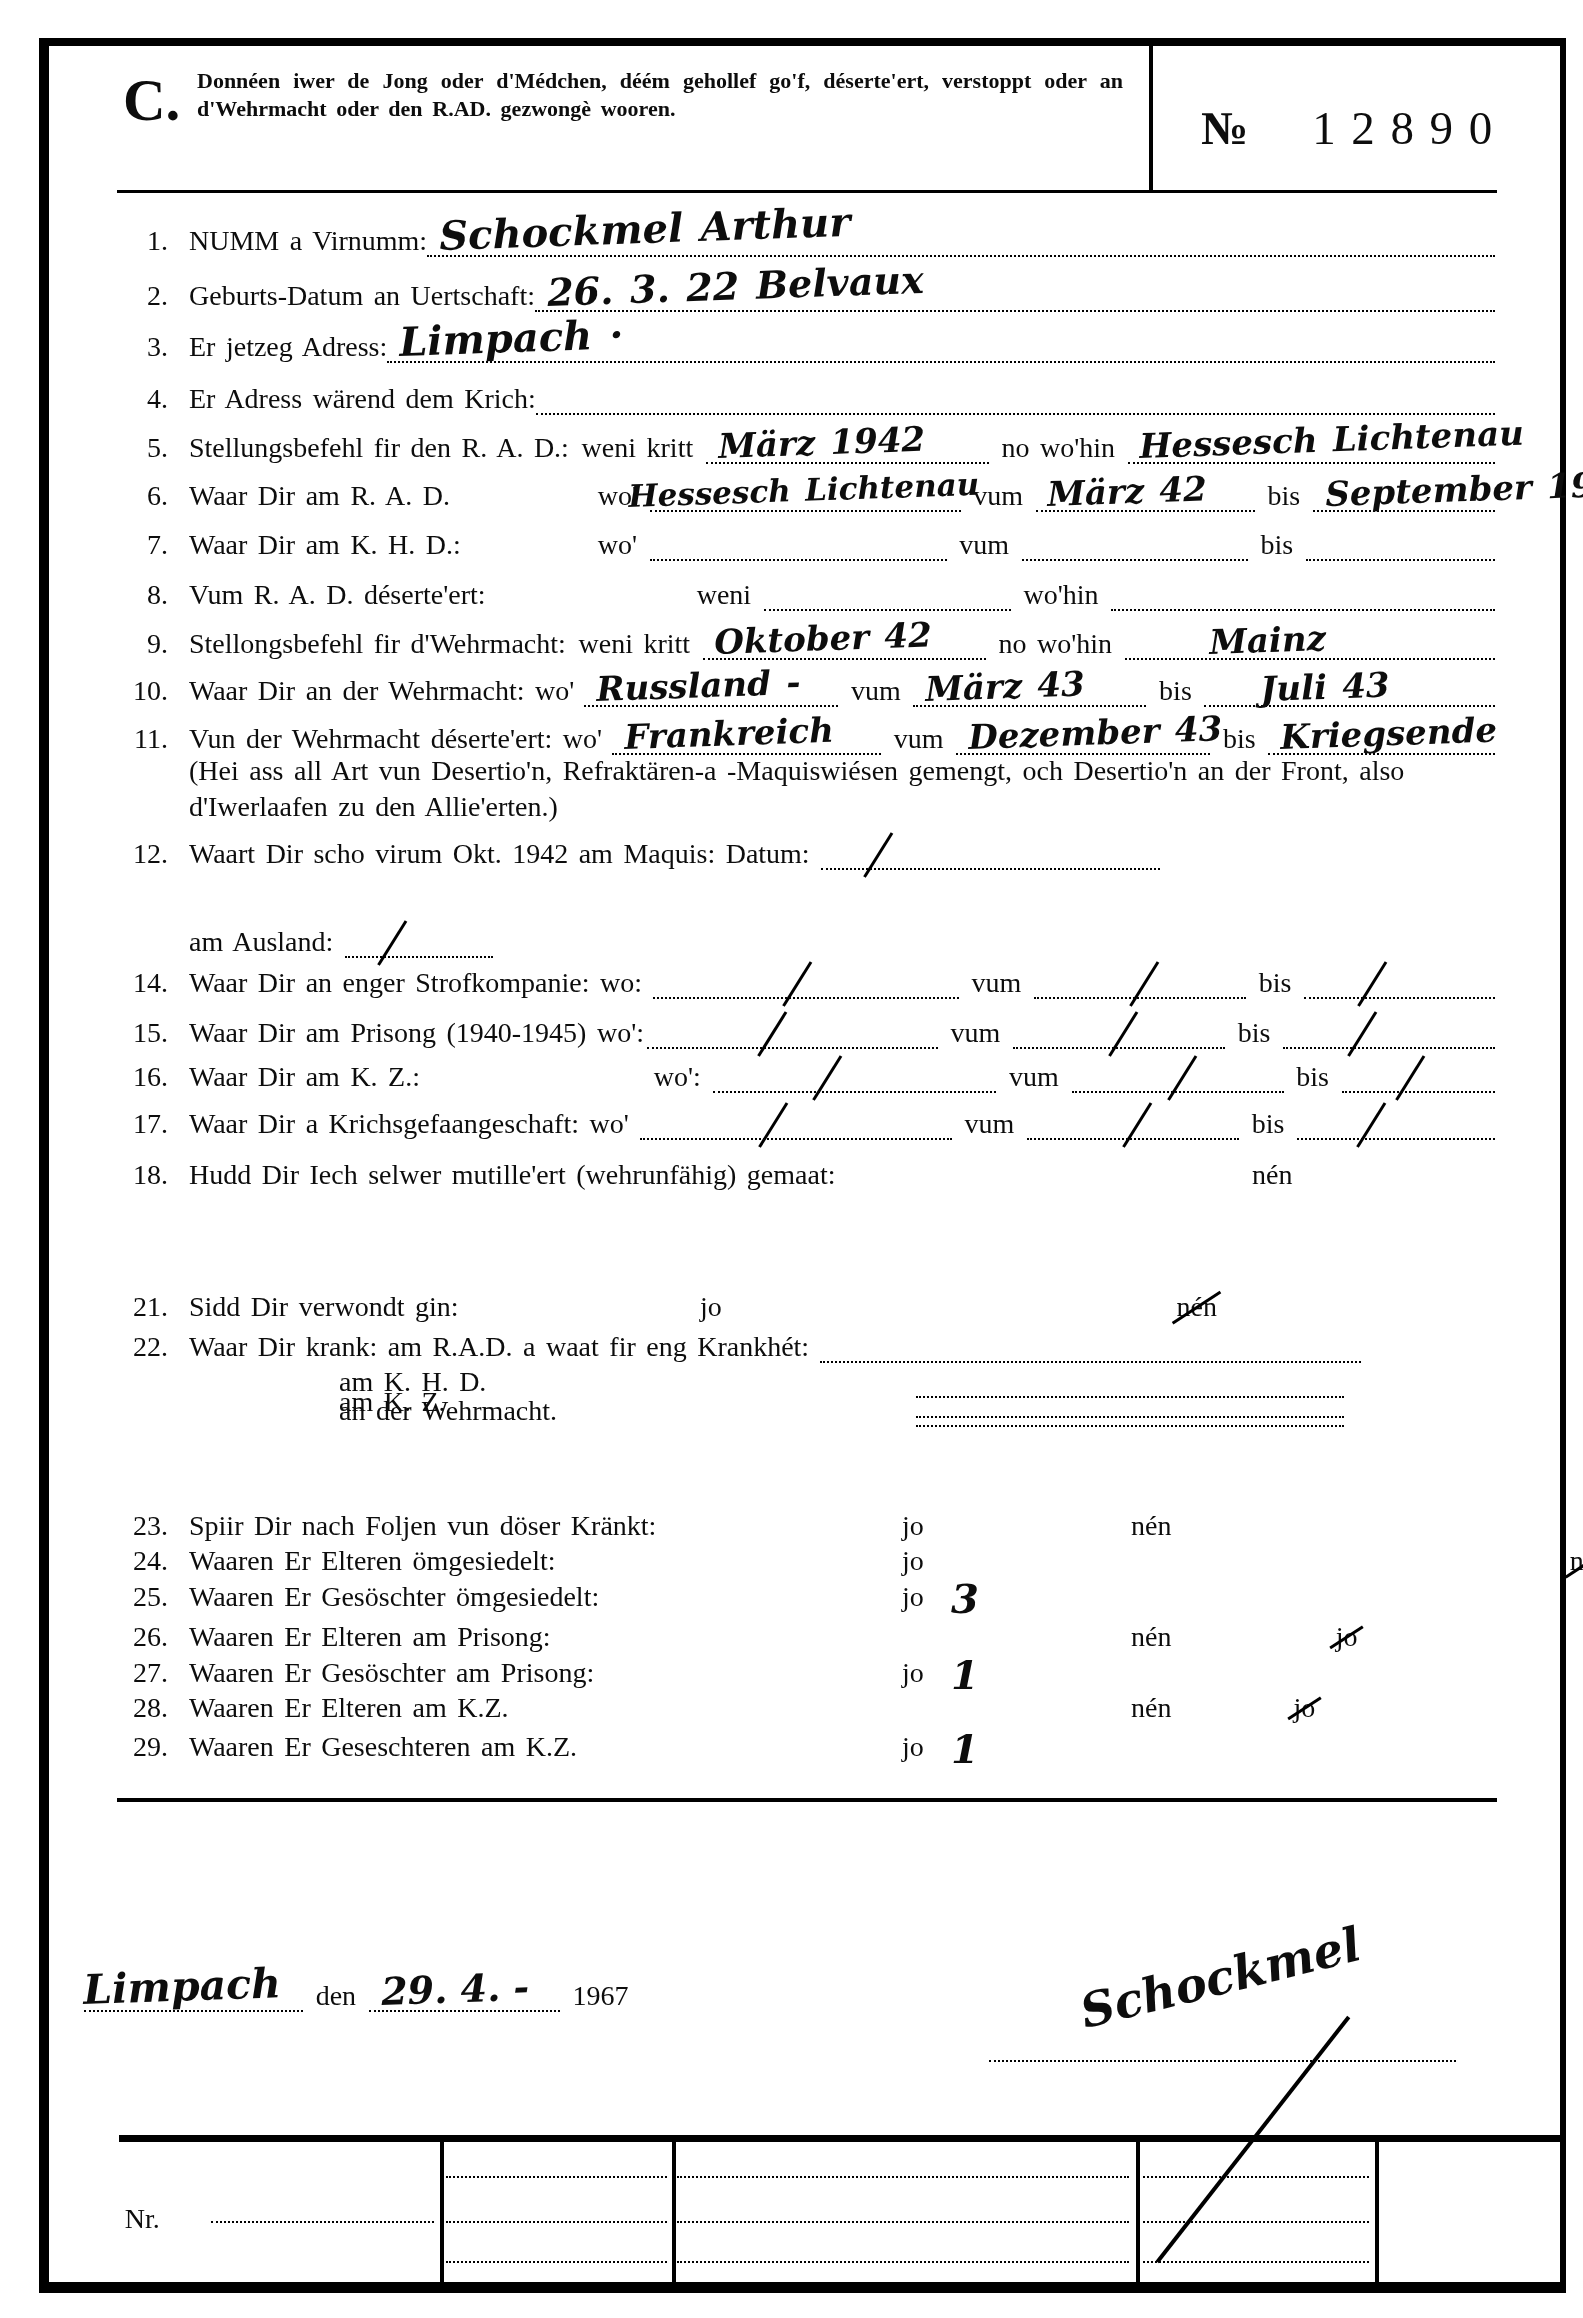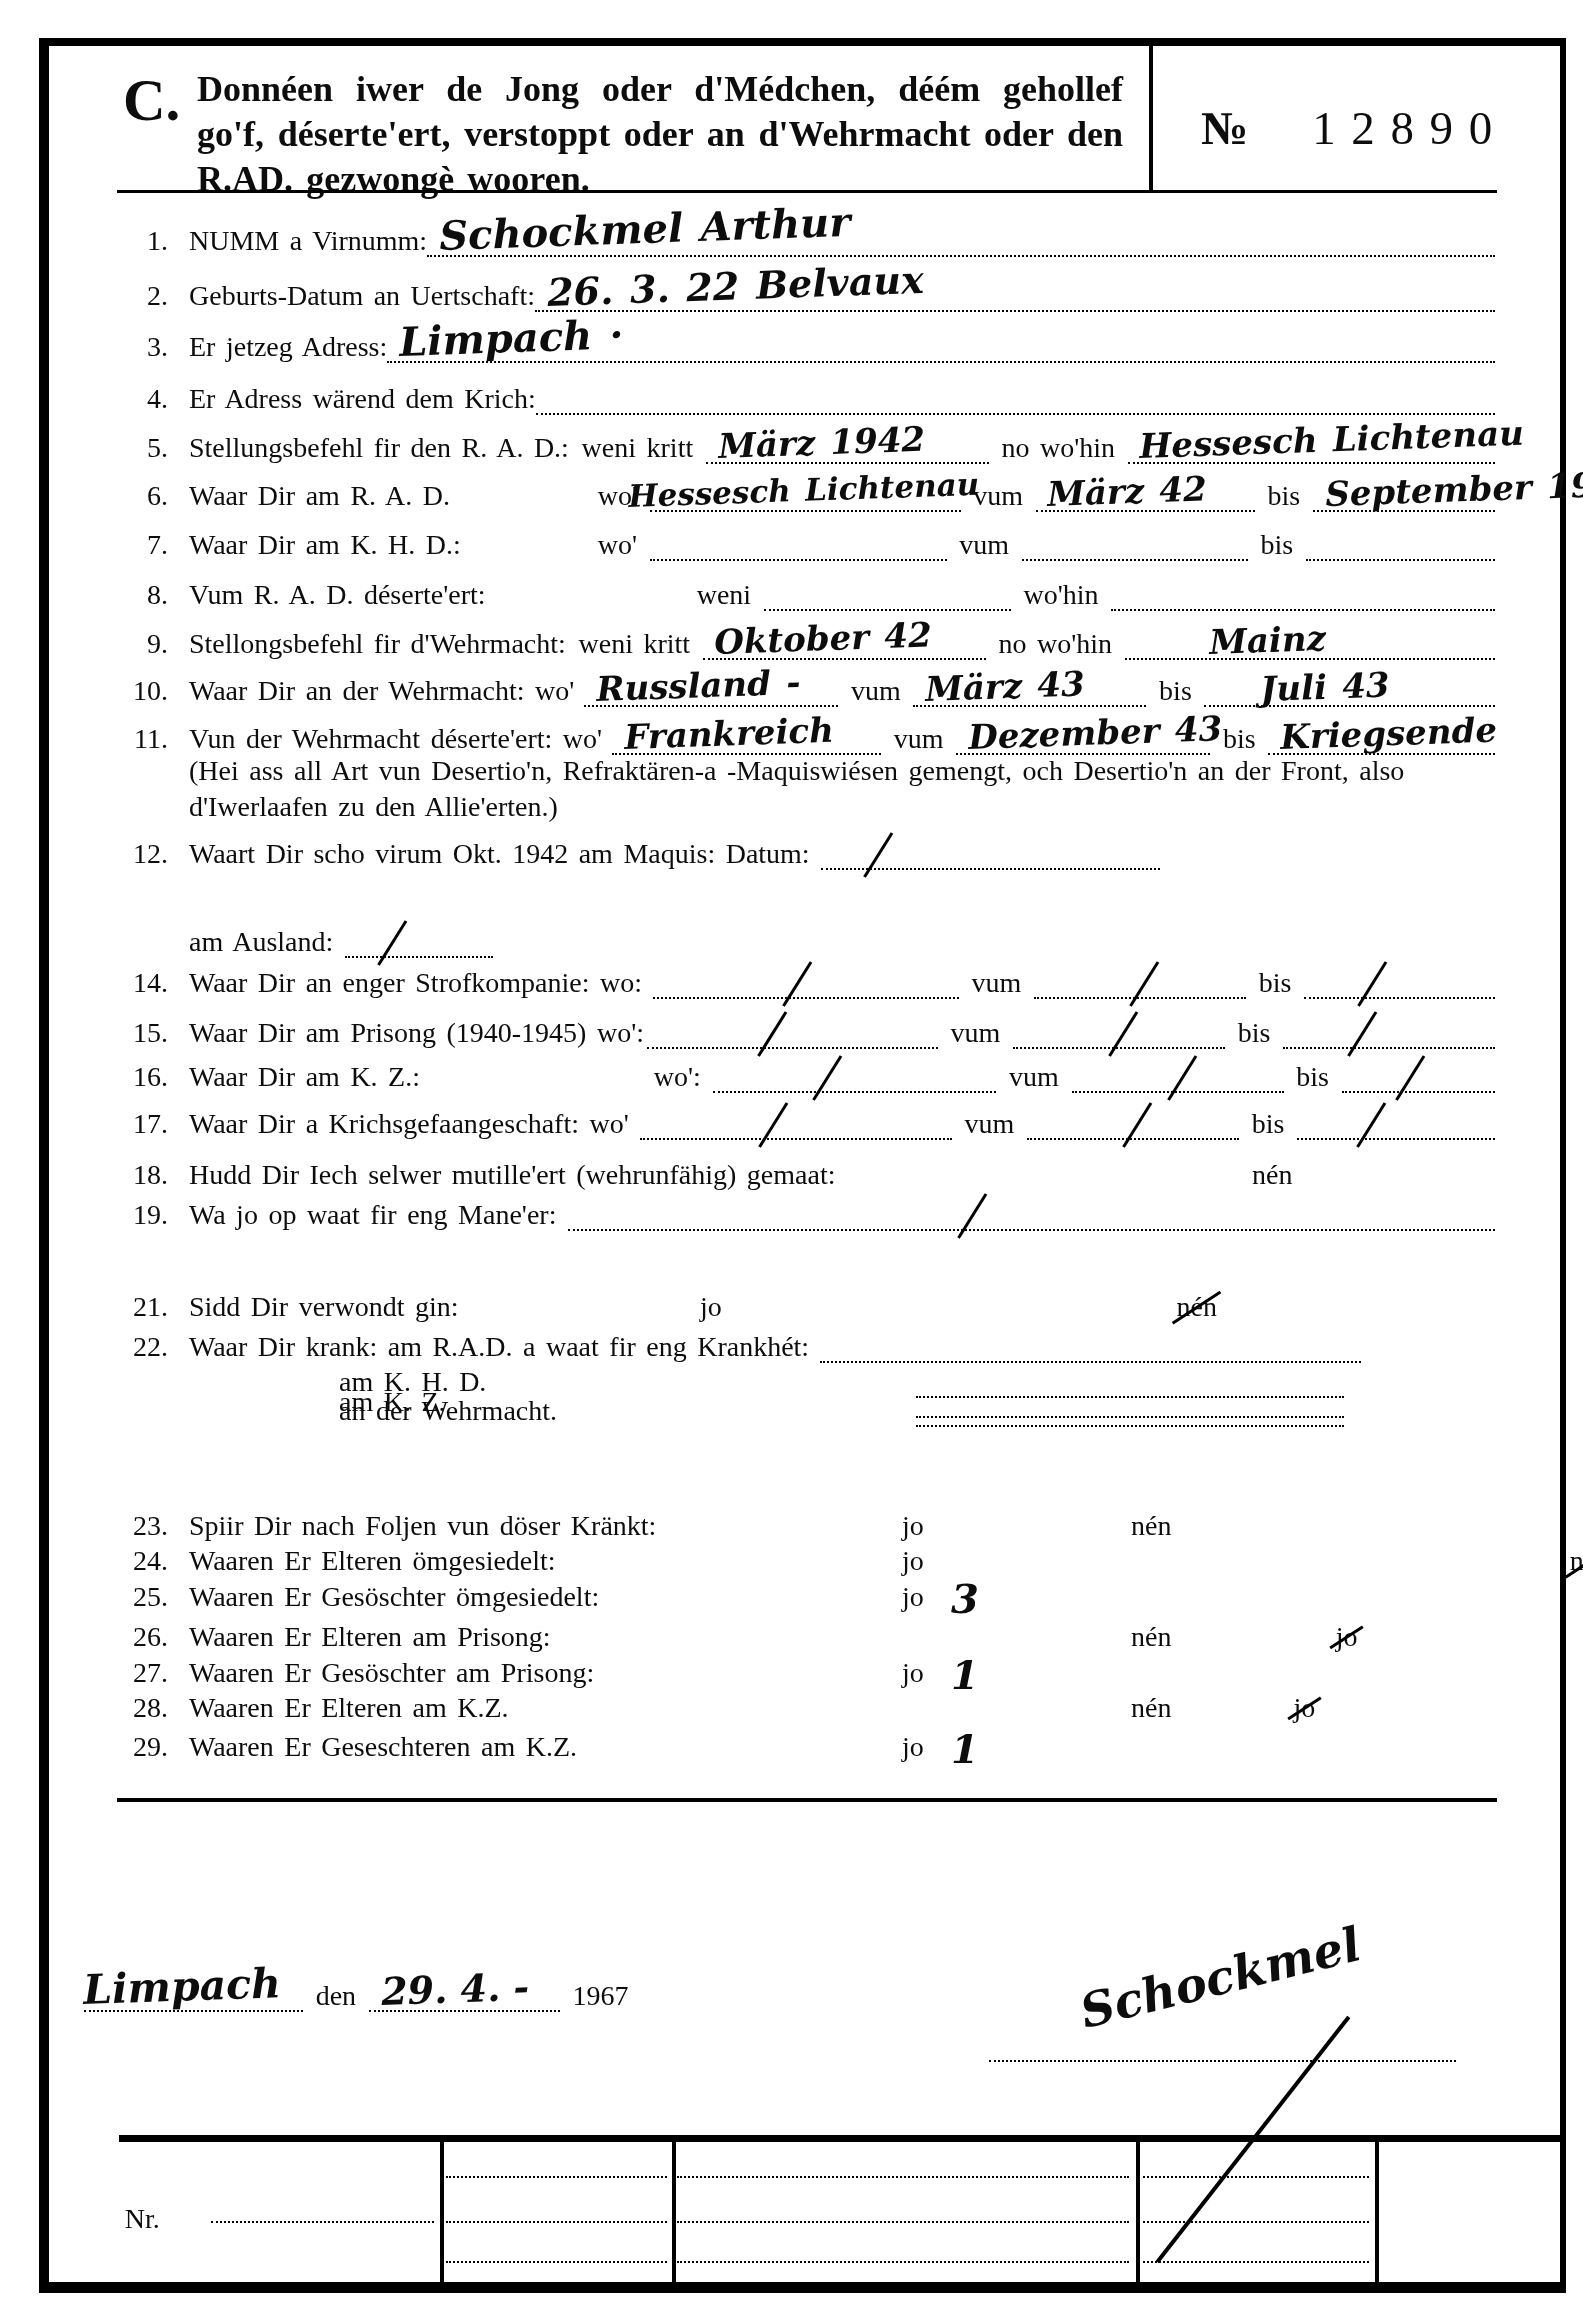--- a/index.html
+++ b/index.html
@@ -2,21 +2,21 @@
 <html style="font-size:11.3px"><head>
 <meta charset="utf-8">
 <style>
   html,body { margin:0; padding:0; background:#ffffff; }
   .sheet { position:relative; width:1583px; height:2319px; background:#ffffff; color:#0d0d0d;
            font-family:"Liberation Serif", serif; }
   .page { position:absolute; left:39px; top:38px; width:1527px; height:2255px; box-sizing:border-box;
           border-style:solid; border-color:#000; border-width:8.5px 6.4px 11.3px 10.6px; }
   
   .sec-letter { position:absolute; left:74px; top:20px; font-size:59px; font-weight:bold; }
-  .hdr-text   { position:absolute; left:148px; top:21px; width:926px; font-size:36px; font-weight:bold;
+  .hdr-text   { position:absolute; left:148px; top:21px; width:926px; font-size:22px; font-weight:bold;
                 line-height:1.25; text-align:justify; word-spacing:4.2px; }
   .hdr-div    { position:absolute; left:1100px; top:0; width:3.5px; height:147px; background:#000; }
   .hdr-no     { position:absolute; left:1152px; top:55px; font-size:47px; display:flex; }
   .hdr-no .nosym { font-weight:bold; margin-right:64px; }
   .hdr-no .noval { letter-spacing:15.6px; }
   .hdr-rule   { position:absolute; left:68px; top:144px; width:1380px; border-top:3.5px solid #000; }
   
   .row  { position:absolute; left:68px; width:1378px; display:flex; align-items:flex-end;
           font-size:28px; line-height:1.15; word-spacing:3.5px; }
   .num  { flex:none; width:51px; text-align:right; margin-right:21px; }
@@ -276,27 +276,20 @@
         </span>
   </div>
 
   <div class="row" style="top:1108px;height:37px">
     <span class="num">18.</span>
     <span class="lbl">Hudd Dir Iech selwer mutille'ert (wehrunfähig) gemaat:</span>
 
     <span class="jn" style="left:1135px">nén</span>
   </div>
 
-  <div class="row" style="top:1152px">
-    <span class="num">19.</span>
-    <span class="lbl">Wa jo op waat fir eng Mane'er:</span>
-    <span class="fld grow" style="margin-left:11.3px">
-          <span class="slash" style="left:42%"></span>
-        </span>
-  </div>
 
 
   <div class="row" style="top:1240px;height:37px">
     <span class="num">21.</span>
     <span class="lbl">Sidd Dir verwondt gin:</span>
     <span class="jn" style="left:583px">jo</span>
     <span class="jn xj" style="left:718px">nén</span>
   </div>
 
   <div class="row" style="top:1284px">

